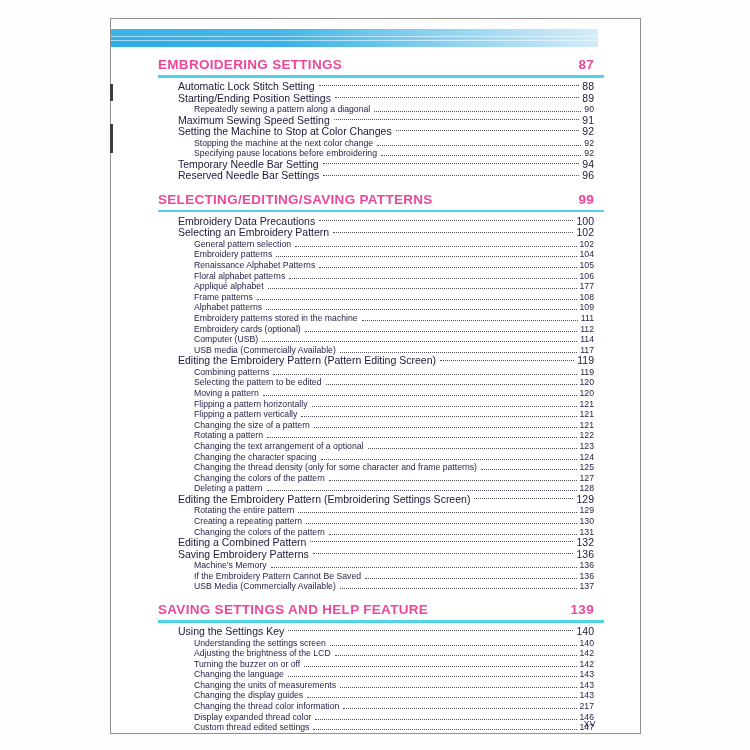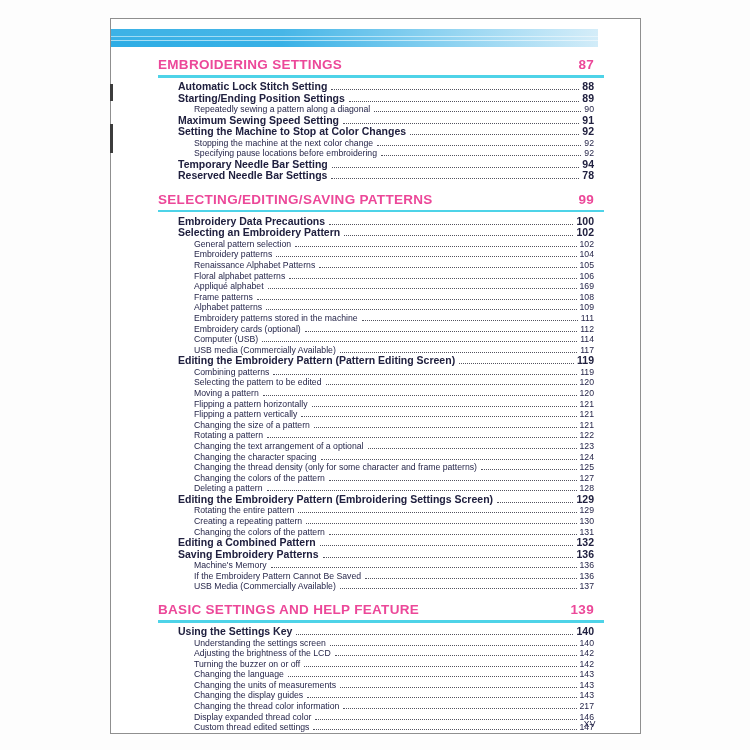--- a/index.html
+++ b/index.html
@@ -66,22 +66,23 @@
     margin:2px -10px 3.5px 0;
   }
   .row{
     display:flex;
     align-items:baseline;
     color:#20203f;
   }
   .row.l2{
     padding-left:20px;
     font-size:10.5px;
-    font-weight:bold;
+    font-weight:normal;
     line-height:11.5px;
+    align-items:center;
   }
   .row.l3{
     padding-left:36px;
     font-size:8.7px;
     font-weight:normal;
     color:#26264a;
     line-height:10.6px;
     text-align:center;
   }
   .row .label{white-space:nowrap;}
@@ -151,21 +152,21 @@
           <span class="pagenum">92</span>
         </div>
         <div class="row l2">
           <span class="label">Temporary Needle Bar Setting </span>
           <span class="leader"></span>
           <span class="pagenum">94</span>
         </div>
         <div class="row l2">
           <span class="label">Reserved Needle Bar Settings </span>
           <span class="leader"></span>
-          <span class="pagenum">78</span>
+          <span class="pagenum">96</span>
         </div>
         <div class="sec-heading">
           <span>SELECTING/EDITING/SAVING PATTERNS</span>
           <span>99</span>
         </div>
         <div class="sec-rule"></div>
         <div class="row l2">
           <span class="label">Embroidery Data Precautions </span>
           <span class="leader"></span>
           <span class="pagenum">100</span>
@@ -191,21 +192,21 @@
           <span class="pagenum">105</span>
         </div>
         <div class="row l3">
           <span class="label">Floral alphabet patterns </span>
           <span class="leader"></span>
           <span class="pagenum">106</span>
         </div>
         <div class="row l3">
           <span class="label">Appliqué alphabet </span>
           <span class="leader"></span>
-          <span class="pagenum">169</span>
+          <span class="pagenum">177</span>
         </div>
         <div class="row l3">
           <span class="label">Frame patterns </span>
           <span class="leader"></span>
           <span class="pagenum">108</span>
         </div>
         <div class="row l3">
           <span class="label">Alphabet patterns </span>
           <span class="leader"></span>
           <span class="pagenum">109</span>
@@ -334,21 +335,21 @@
           <span class="label">If the Embroidery Pattern Cannot Be Saved </span>
           <span class="leader"></span>
           <span class="pagenum">136</span>
         </div>
         <div class="row l3">
           <span class="label">USB Media (Commercially Available) </span>
           <span class="leader"></span>
           <span class="pagenum">137</span>
         </div>
         <div class="sec-heading">
-          <span>BASIC SETTINGS AND HELP FEATURE</span>
+          <span>SAVING SETTINGS AND HELP FEATURE</span>
           <span>139</span>
         </div>
         <div class="sec-rule"></div>
         <div class="row l2">
           <span class="label">Using the Settings Key </span>
           <span class="leader"></span>
           <span class="pagenum">140</span>
         </div>
         <div class="row l3">
           <span class="label">Understanding the settings screen </span>

